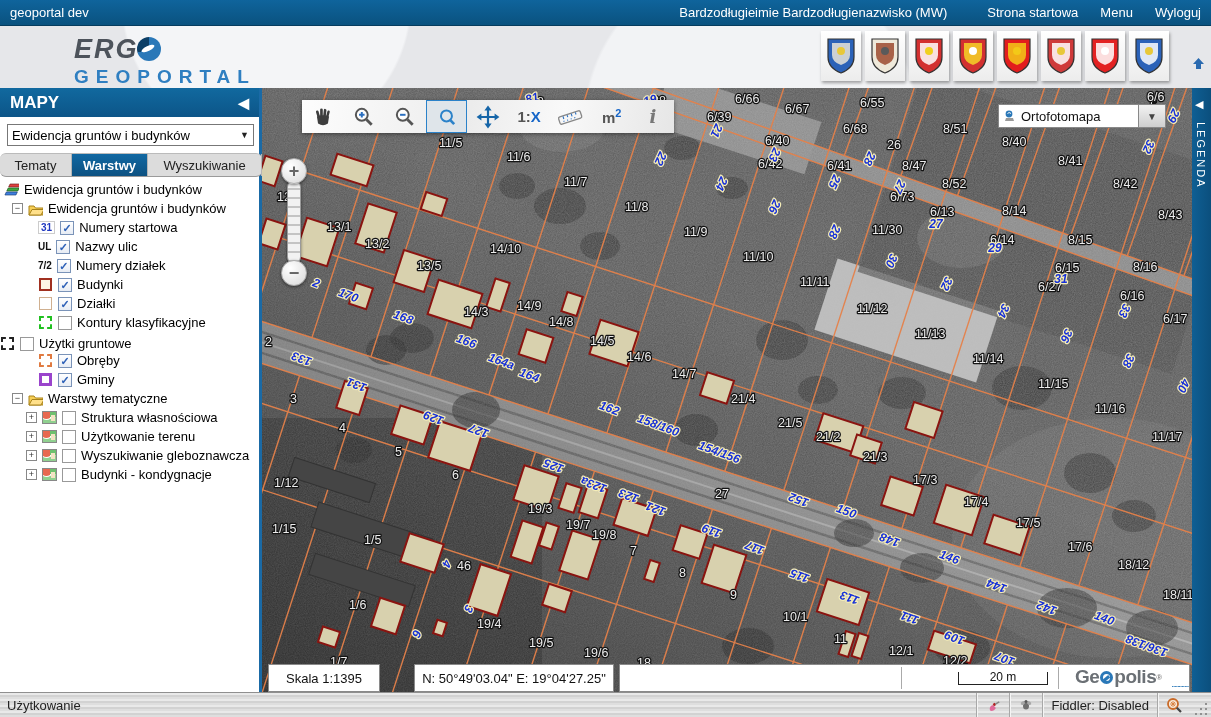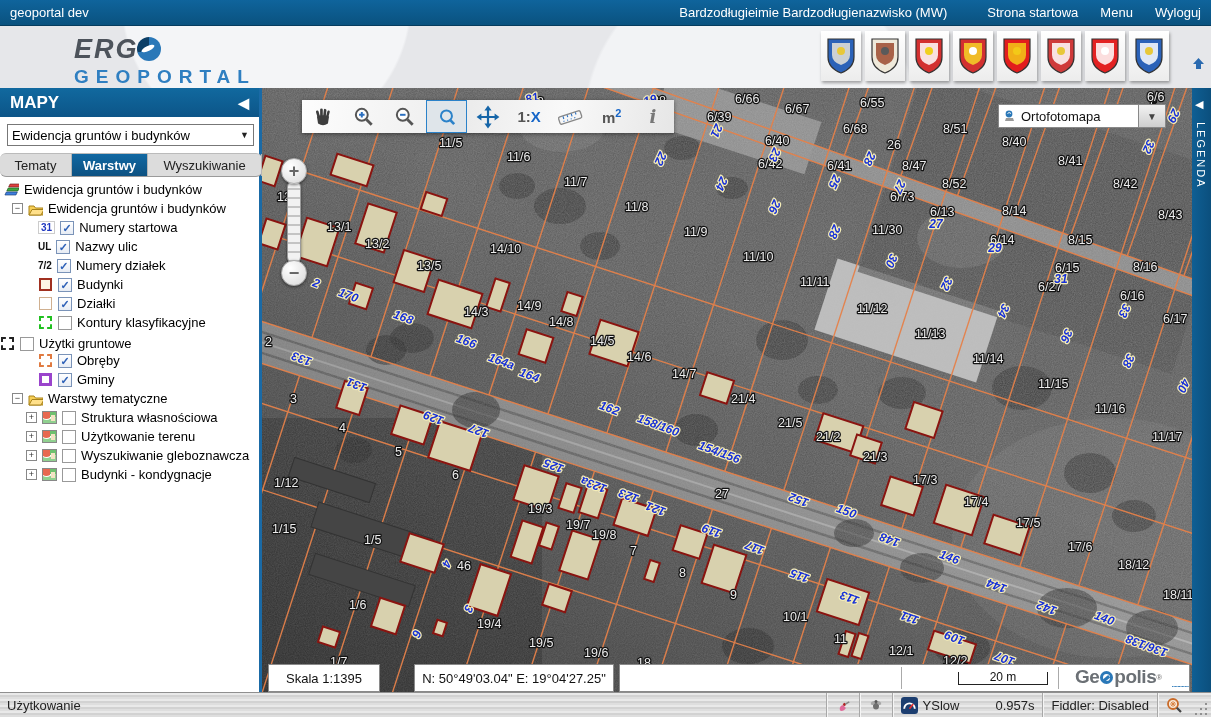--- a/index.html
+++ b/index.html
@@ -819,30 +819,20 @@
       </span>
       <span class="scell">
         <svg width="16" height="16" viewBox="0 0 16 16">
           <ellipse cx="8" cy="9" rx="3" ry="3.5" fill="#6f6f6f"></ellipse>
           <ellipse cx="5" cy="6" rx="2.4" ry="1.6" fill="#a8a8a8" transform="rotate(-30 5 6)"></ellipse>
           <ellipse cx="11" cy="6" rx="2.4" ry="1.6" fill="#a8a8a8" transform="rotate(30 11 6)"></ellipse>
           <circle cx="8" cy="4.6" r="1.5" fill="#555"></circle>
           </svg>
       </span>
       <span class="scell">
-        <svg width="17" height="17" viewBox="0 0 16 16">
-          <rect width="16" height="16" rx="3" fill="#1c3e70"></rect>
-          <path d="M3 11 a5 5 0 0 1 10 0" fill="none" stroke="#fff" stroke-width="1.8"></path>
-          <line x1="8" y1="11" x2="11.5" y2="6.5" stroke="#e03030" stroke-width="1.6"></line>
-          </svg>
-        <span>YSlow</span>
-        <span style="width:26px"></span>
-        <span>0.957s</span>
-      </span>
-      <span class="scell">
         <span>Fiddler: Disabled</span>
       </span>
       <span class="scell">
         <svg width="17" height="17" viewBox="0 0 17 17">
           <circle cx="7" cy="7" r="5" fill="#f8e8d8" stroke="#c96a28" stroke-width="1.8"></circle>
           <path d="M4 7 h6 M7 4 v6 M4.8 4.8 l4.4 4.4 M9.2 4.8 l-4.4 4.4" stroke="#d88040" stroke-width="0.9"></path>
           <line x1="10.8" y1="10.8" x2="15" y2="15" stroke="#444" stroke-width="2.2"></line>
           </svg>
       </span>
       <span class="grip"></span>

